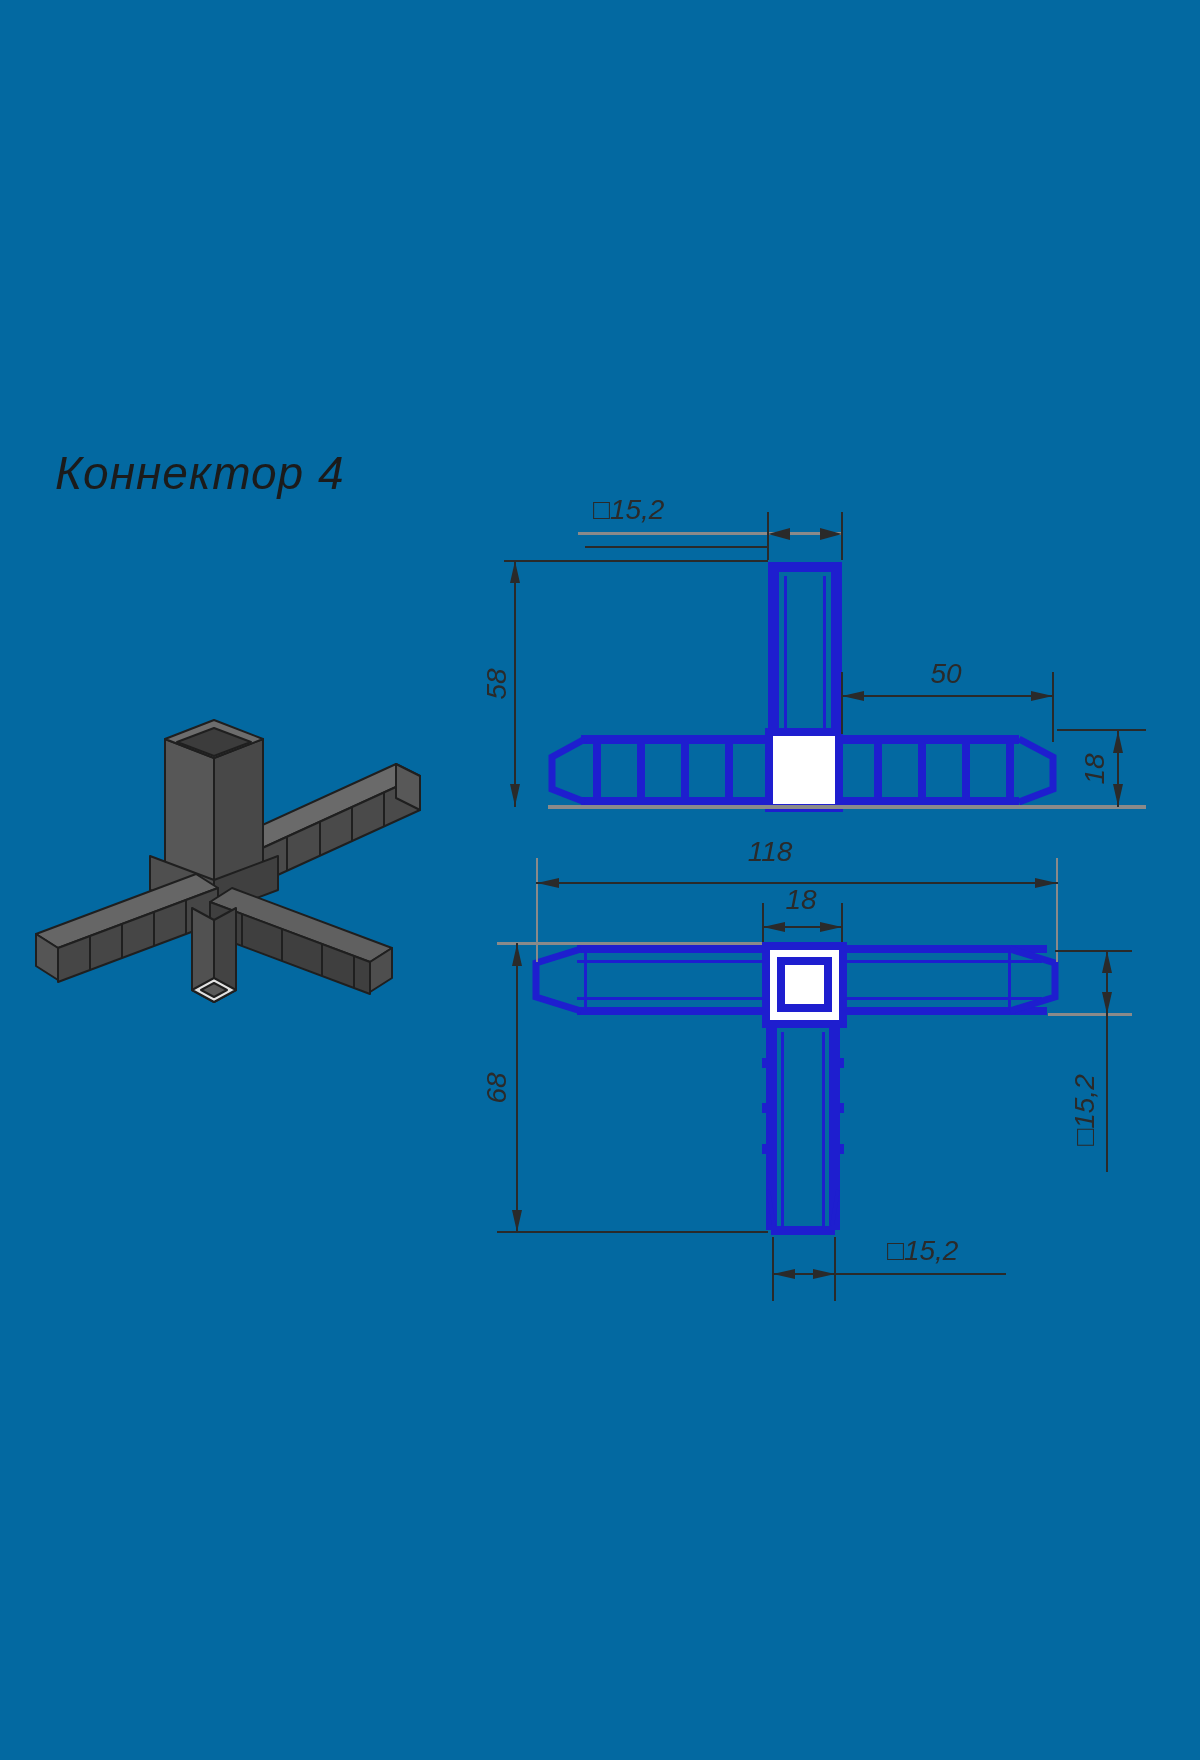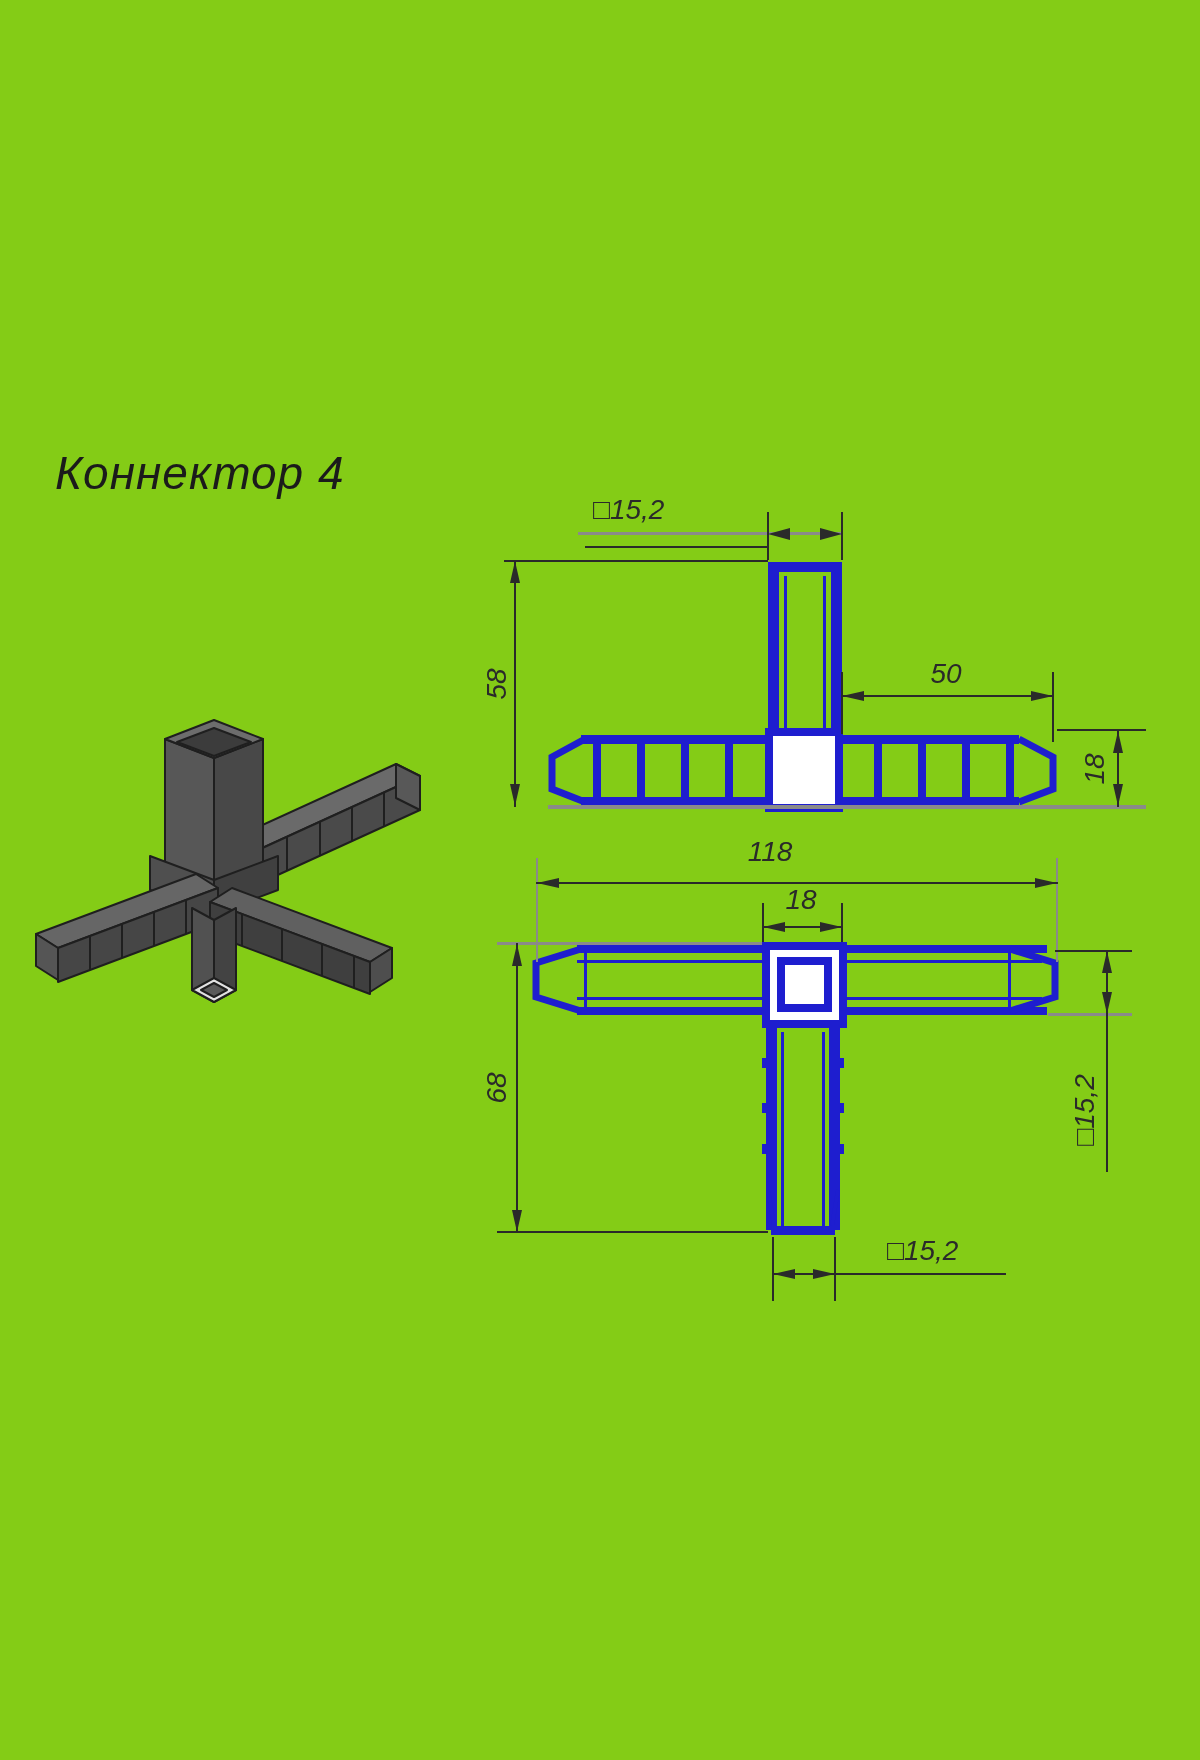--- a/index.html
+++ b/index.html
@@ -1,16 +1,16 @@
 <!DOCTYPE html>
 <html><head>
 <meta charset="utf-8">
 <style>
   html,body{margin:0;padding:0;background:#ffffff;}
-  .page{position:relative;width:1200px;height:1760px;background:#84cc16;overflow:hidden;
+  .page{position:relative;width:1200px;height:1760px;background:#0369a1;overflow:hidden;
         font-family:"Liberation Sans","DejaVu Sans",sans-serif;}
   svg{position:absolute;left:0;top:0;}
   .dim-text{font-family:"Liberation Sans","DejaVu Sans",sans-serif;font-style:italic;
             font-size:28px;fill:#2a2a2a;}
   .title-text{font-family:"Liberation Sans","DejaVu Sans",sans-serif;font-style:italic;
             font-size:46px;fill:#1b1b1b;letter-spacing:1px;}
   .blue{fill:#1e1ecf;}
   .blk{fill:#2a2a2a;}
   .gry{fill:#8a8a8a;}
 </style>

